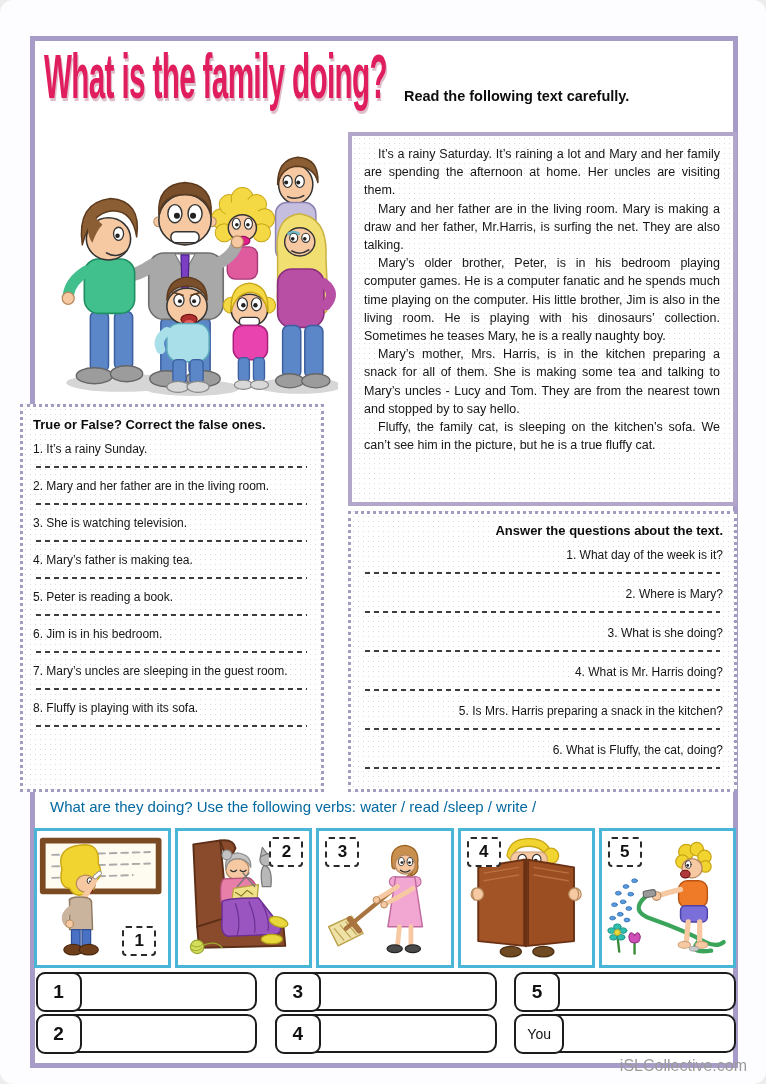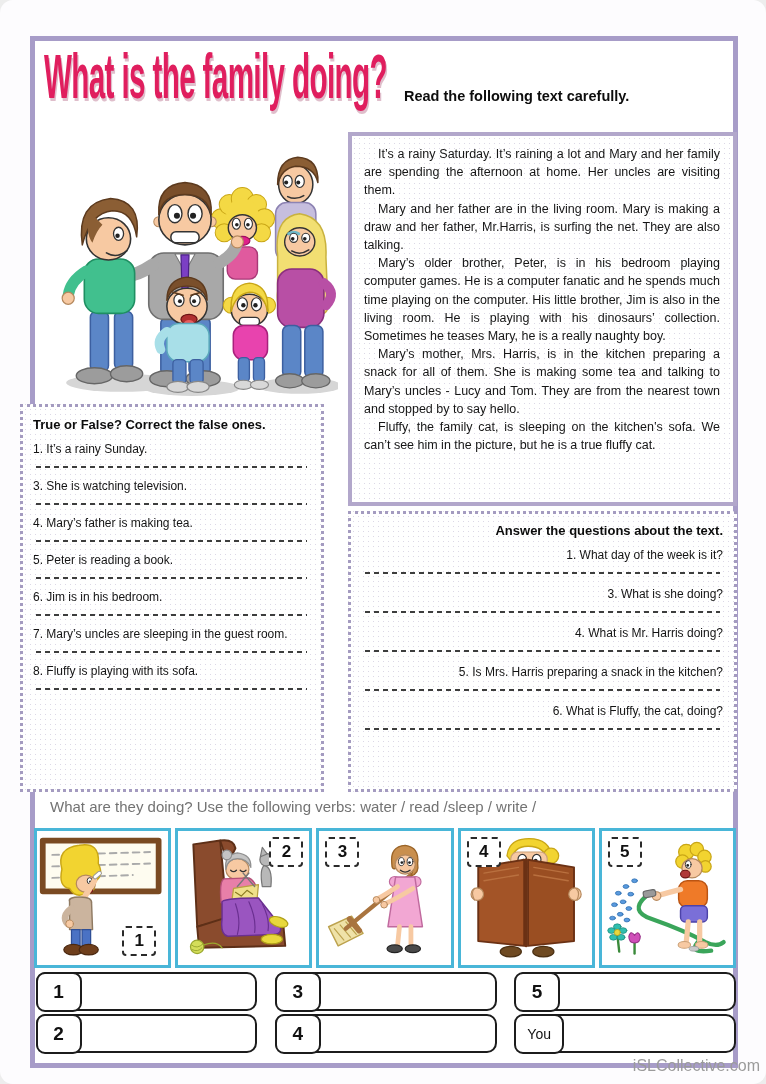--- a/index.html
+++ b/index.html
@@ -48,21 +48,21 @@
     border:3px dotted #a49bc0; padding:9px 11px 4px 11px; overflow:hidden;text-align:right;
   }
   .box-heading { font-size:13px; font-weight:bold; margin-bottom:7px; color:#0c0c0c; }
   .item-text { font-size:12px; line-height:15px; color:#141414; }
   .dline {
     height:2px; margin:9px 5px 8px 3px;
     background:repeating-linear-gradient(90deg,#3d3d3d 0 5px,transparent 5px 9px);
   }
   .q-box .dline { margin:9px 3px 10px 3px; }
 
-  .activity-instruction { position:absolute; left:50px; top:798px; font-size:15px; color:#737373; }
+  .activity-instruction { position:absolute; left:50px; top:798px; font-size:15px; color:#0369a1; }
 
   .panels { position:absolute; left:34px; top:828px; width:702px; height:140px; display:flex; gap:4px; }
   .panel { flex:1; border:3px solid #49b6d8; background:#fff; position:relative; overflow:hidden; }
   .panel svg { display:block; width:100%; height:100%; }
   .badge {
     position:absolute; width:34px; height:30px; border:2.5px dashed #2a2a2a;
     border-radius:4px; background:#fff; display:flex; align-items:center; justify-content:center;
     font-weight:bold; font-size:17px; color:#111;
   }
   .b-tl { left:6px; top:6px; } .b-tr { right:6px; top:6px; } .b-br { right:12px; bottom:9px; }
@@ -76,21 +76,21 @@
     background:#fff; display:flex; align-items:stretch;
   }
   .chip {
     margin:-2.5px; min-width:46px; border:2.5px solid #1c1c1c; border-radius:9px;
     background:#fff; display:flex; align-items:center; justify-content:center;
     font-weight:bold; font-size:19px; padding:0 6px;
   }
   .chip-you { font-weight:normal; font-size:14px; min-width:50px; }
 
   .watermark {
-    position:absolute; right:6px; top:1057px; font-size:16px; color:#9b9b9b;
+    position:absolute; right:19px; top:1057px; font-size:16px; color:#9b9b9b;
   }
 </style>
 </head>
 <body>
 
 <div class="sheet">
   <div class="frame"></div>
 
   <div class="title">What is the family doing?</div>
   <div class="subtitle">Read the following text carefully.</div>
@@ -220,20 +220,24 @@
     <p>Fluffy, the family cat, is sleeping on the kitchen’s sofa. We can’t see him in the picture, but he is a true fluffy cat.</p>
   </div>
 
   <div class="tf-box dotted-bg">
     <div class="box-heading">True or False? Correct the false ones.</div>
     <div>
       <span class="item-text"><span>1.</span> <span>It’s a rainy Sunday.</span></span>
       <div class="dline"></div>
     </div>
     <div>
+      <span class="item-text"><span>2.</span> <span>Mary and her father are in the living room.</span></span>
+      <div class="dline"></div>
+    </div>
+    <div>
       <span class="item-text"><span>3.</span> <span>She is watching television.</span></span>
       <div class="dline"></div>
     </div>
     <div>
       <span class="item-text"><span>4.</span> <span>Mary’s father is making tea.</span></span>
       <div class="dline"></div>
     </div>
     <div>
       <span class="item-text"><span>5.</span> <span>Peter is reading a book.</span></span>
       <div class="dline"></div>
@@ -249,20 +253,24 @@
     <div>
       <span class="item-text"><span>8.</span> <span>Fluffy is playing with its sofa.</span></span>
       <div class="dline"></div>
     </div>
   </div>
 
   <div class="q-box dotted-bg">
     <div class="box-heading">Answer the questions about the text.</div>
     <div>
       <span class="item-text"><span>1.</span> <span>What day of the week is it?</span></span>
+      <div class="dline"></div>
+    </div>
+    <div>
+      <span class="item-text"><span>2.</span> <span>Where is Mary?</span></span>
       <div class="dline"></div>
     </div>
     <div>
       <span class="item-text"><span>3.</span> <span>What is she doing?</span></span>
       <div class="dline"></div>
     </div>
     <div>
       <span class="item-text"><span>4.</span> <span>What is Mr. Harris doing?</span></span>
       <div class="dline"></div>
     </div>

